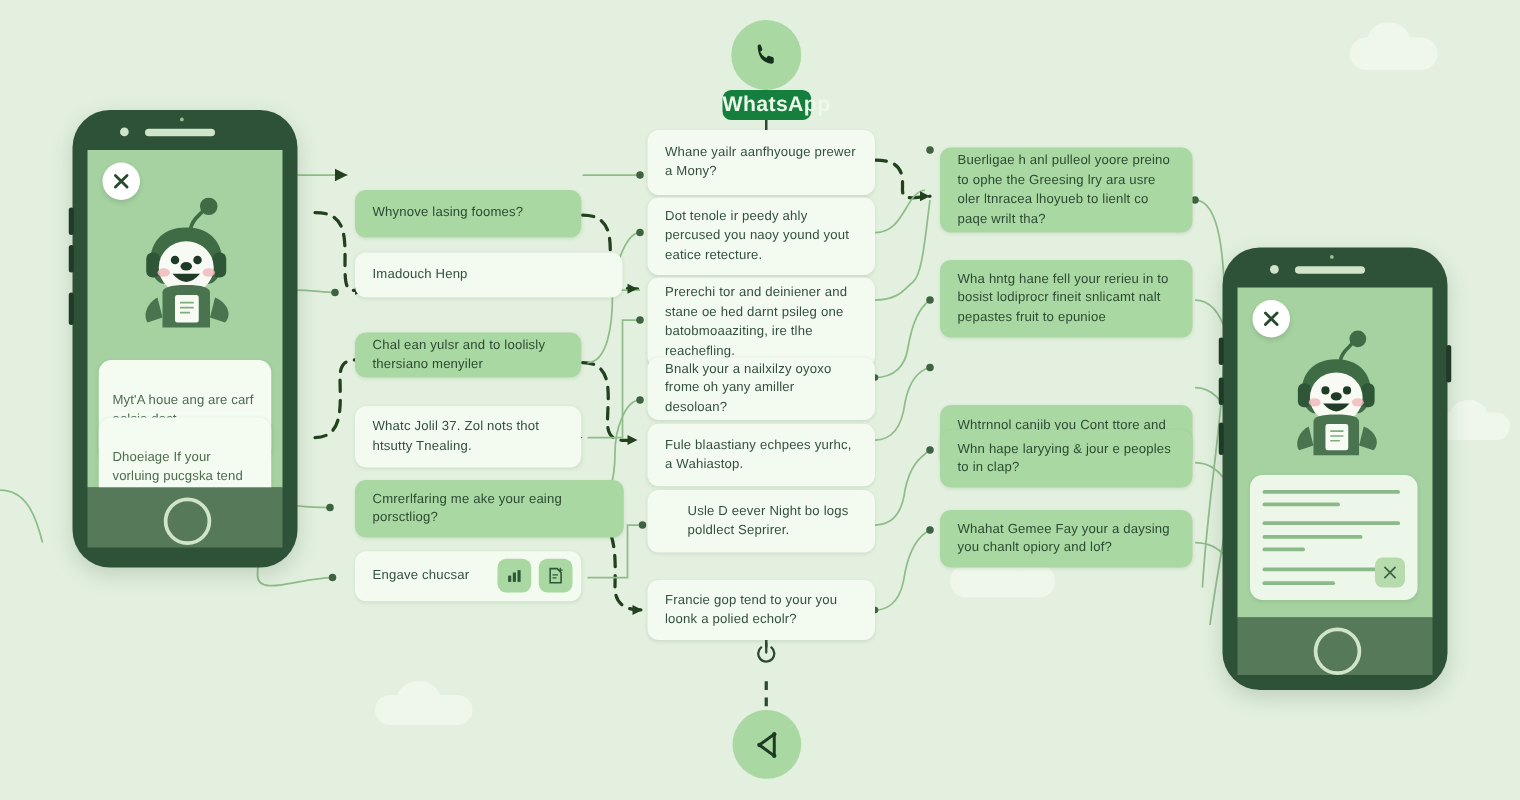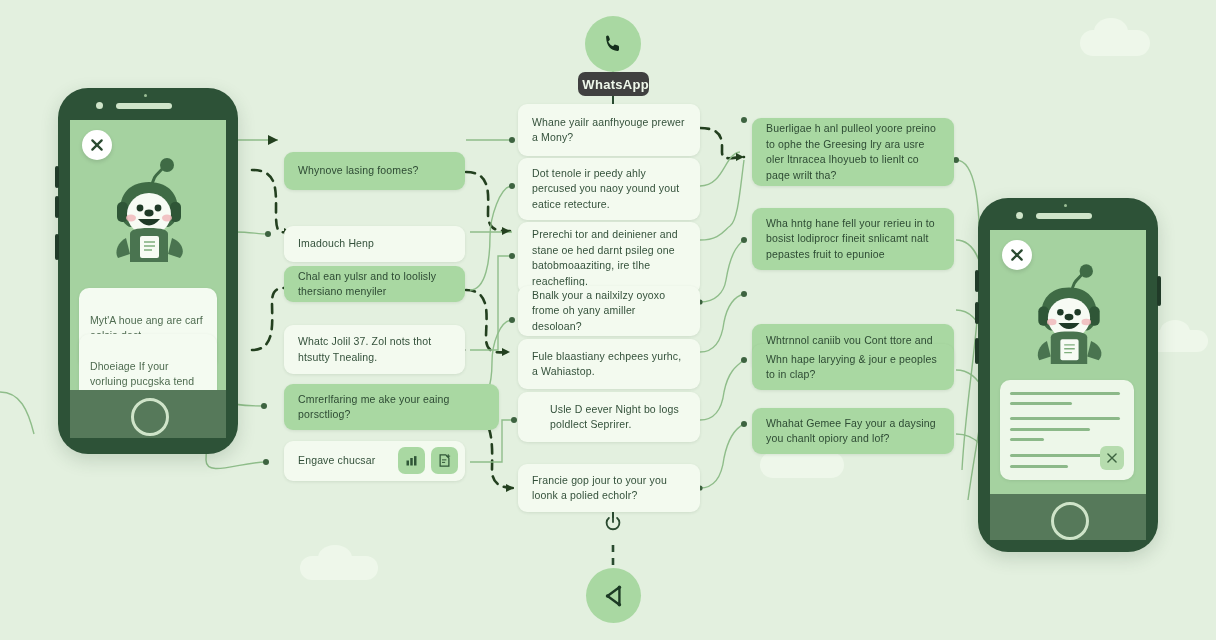--- a/index.html
+++ b/index.html
@@ -53,23 +53,23 @@
         font-size:10.5px;line-height:15.5px;color:#33503a;letter-spacing:.15px;
         box-shadow:0 1px 3px rgba(60,90,60,.12);
         display:flex;align-items:center;box-sizing:border-box;}
   .node.white{background:#f3faef;}
   .node.green{background:#a9d8a2;color:#2d4a33;}
   .node span{display:block;}
 
   
   .root-circle{position:absolute;border-radius:50%;background:#a9d8a2;
                display:flex;align-items:center;justify-content:center;}
-  .root-pill{position:absolute;background:#404040;color:#eef7ea;border-radius:7px;
-             font-size:13px;font-weight:bold;letter-spacing:.3px;
-             display:flex;align-items:center;justify-content:flex-end;}
+  .root-pill{position:absolute;background:#15803d;color:#eef7ea;border-radius:7px;
+             font-size:17px;font-weight:bold;letter-spacing:.3px;
+             display:flex;align-items:center;justify-content:flex-start;}
   .end-circle{position:absolute;border-radius:50%;background:#a9d8a2;
               display:flex;align-items:center;justify-content:center;}
   .power{position:absolute;}
 
   .iconbtn{position:absolute;border-radius:7px;background:#a9d8a2;
            display:flex;align-items:center;justify-content:center;}
 </style>
 </head>
 <body>
 
@@ -170,21 +170,21 @@
       <path d="M6.6 3.5c.6 0 1.1.4 1.3 1l.9 2.6c.2.6 0 1.2-.5 1.5l-1.1.8c1 2.2 2.7 3.9 4.9 4.9l.8-1.1c.3-.5.9-.7 1.5-.5l2.6.9c.6.2 1 .7 1 1.3v2.5c0 .9-.8 1.6-1.7 1.5C9.7 18.3 5.7 14.3 5.1 5.2 5 4.3 5.7 3.5 6.6 3.5z" fill="#15301c"></path>
     </svg>
   </div>
   <div class="root-pill" style="left:578px;top:72px;width:71px;height:24px;">
     <span>WhatsApp</span>
   </div>
 
   <div class="node green" style="left:284px;top:152px;width:181px;height:38px;">
     <span>Whynove lasing foomes?</span>
   </div>
-  <div class="node white" style="left:284px;top:226px;width:181px;height:36px;">
+  <div class="node white" style="left:284px;top:202px;width:214px;height:36px;">
     <span>Imadouch Henp</span>
   </div>
   <div class="node green" style="left:284px;top:266px;width:181px;height:36px;">
     <span>Chal ean yulsr and to loolisly thersiano menyiler</span>
   </div>
   <div class="node white" style="left:284px;top:325px;width:181px;height:49px;">
     <span>Whatc Jolil 37. Zol nots thot htsutty Tnealing.</span>
   </div>
   <div class="node green" style="left:284px;top:384px;width:215px;height:46px;">
     <span>Cmrerlfaring me ake your eaing porsctliog?</span>
@@ -219,21 +219,21 @@
   <div class="node white" style="left:518px;top:286px;width:182px;height:50px;">
     <span>Bnalk your a nailxilzy oyoxo frome oh yany amiller desoloan?</span>
   </div>
   <div class="node white" style="left:518px;top:339px;width:182px;height:50px;">
     <span>Fule blaastiany echpees yurhc, a Wahiastop.</span>
   </div>
   <div class="node white" style="left:518px;top:392px;width:182px;height:50px;padding-left:32px;">
     <span>Usle D eever Night bo logs poldlect Seprirer.</span>
   </div>
   <div class="node white" style="left:518px;top:464px;width:182px;height:48px;">
-    <span>Francie gop jour to your you loonk a polied echolr?</span>
+    <span>Francie gop tend to your you loonk a polied echolr?</span>
   </div>
 
   <div class="node green" style="left:752px;top:118px;width:202px;height:68px;">
     <span>Buerligae h anl pulleol yoore preino to ophe the Greesing lry ara usre oler ltnracea lhoyueb to lienlt co paqe wrilt tha?</span>
   </div>
   <div class="node green" style="left:752px;top:208px;width:202px;height:62px;">
     <span>Wha hntg hane fell your rerieu in to bosist lodiprocr fineit snlicamt nalt pepastes fruit to epunioe</span>
   </div>
   <div class="node green" style="left:752px;top:288px;width:202px;height:48px;margin-top:36px;">
     <span>Whtrnnol canjib you Cont ttore and Decorh's mert.</span>

